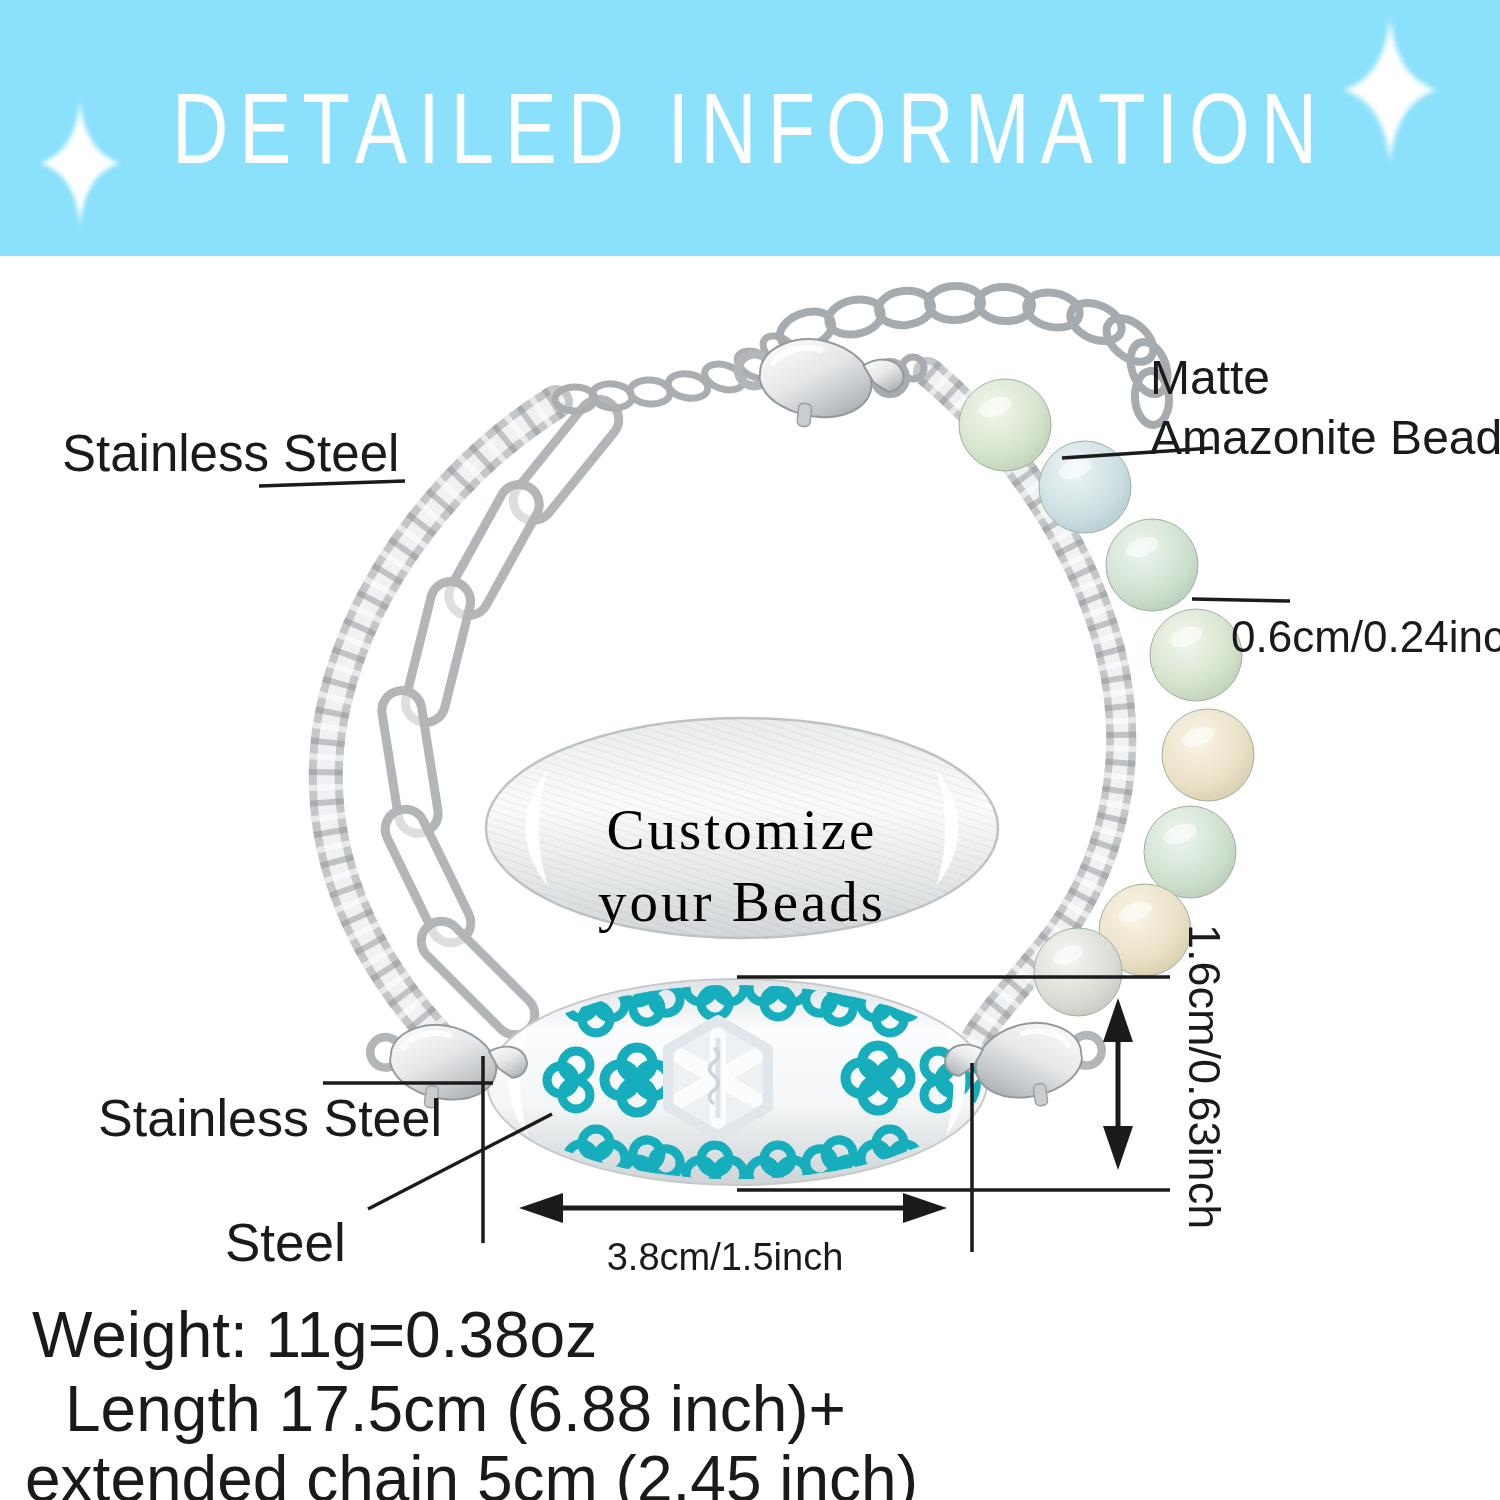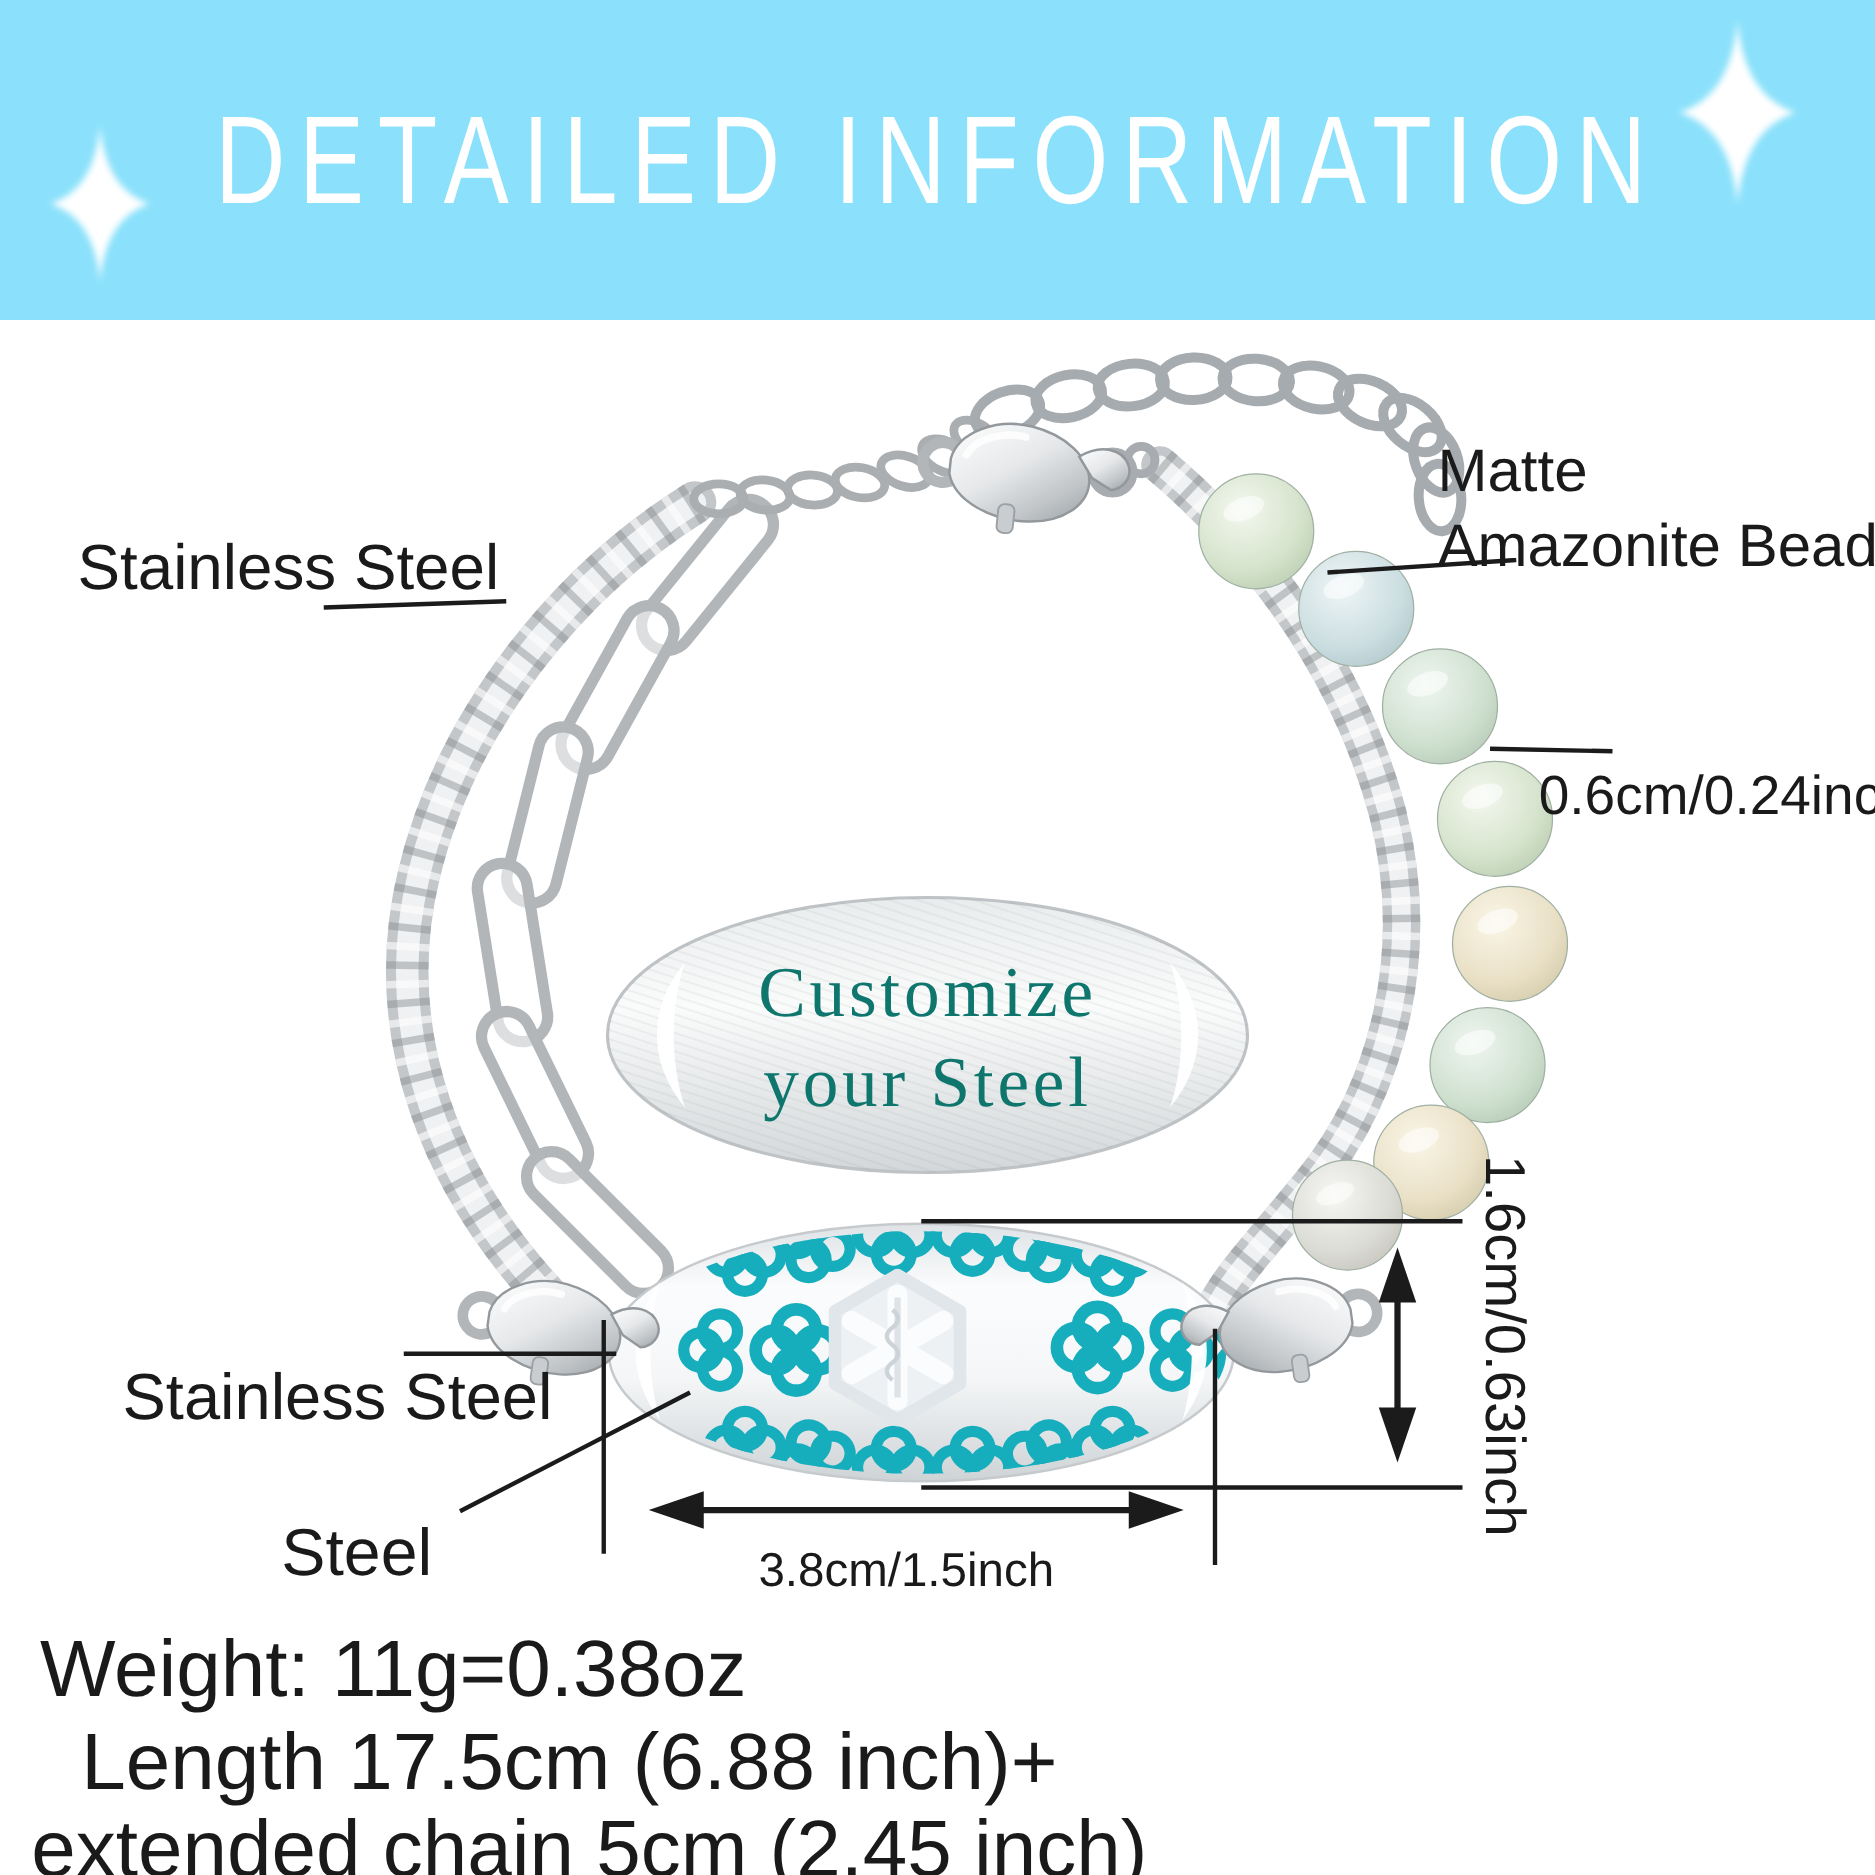--- a/index.html
+++ b/index.html
@@ -15,21 +15,21 @@
   .scene{position:absolute;left:0;top:0;}
   .lbl{position:absolute;white-space:nowrap;}
   .lbl-st-top{left:62px;top:424px;font-size:51px;}
   .lbl-matte{left:1150px;top:348px;font-size:48px;line-height:60px;}
   .lbl-bead-size{left:1231px;top:612px;font-size:44px;}
   .lbl-plate-height{left:1178px;top:924px;font-size:45px;writing-mode:vertical-rl;text-orientation:mixed;}
   .lbl-st-bottom{left:98px;top:1088px;font-size:52px;}
   .lbl-enamel{left:225px;top:1212px;font-size:53px;}
   .lbl-plate-width{left:565px;top:1236px;width:320px;text-align:center;font-size:38px;}
   .tag-text{position:absolute;left:492px;width:500px;text-align:center;
-            font-family:"Liberation Serif",serif;font-size:57px;letter-spacing:3px;color:#0f766e;}
+            font-family:"Liberation Serif",serif;font-size:57px;letter-spacing:3px;color:#000000;margin-top:35px;}
   .tag-line1{top:762px;}
   .tag-line2{top:834px;}
   .spec{position:absolute;font-size:64px;}
   .spec-weight{left:32px;top:1298px;}
   .spec-len1{left:25px;top:1372px;margin-left:40px;}
   .spec-len2{left:25px;top:1442px;}
 </style>
 </head>
 <body>
 
@@ -288,19 +288,19 @@
 
   <div class="lbl lbl-plate-height">1.6cm/0.63inch</div>
 
   <div class="lbl lbl-st-bottom">Stainless Steel</div>
 
   <div class="lbl lbl-enamel">Steel</div>
 
   <div class="lbl lbl-plate-width">3.8cm/1.5inch</div>
 
   <div class="tag-text tag-line1">Customize</div>
-  <div class="tag-text tag-line2">your Steel</div>
+  <div class="tag-text tag-line2">your Beads</div>
 
   <div class="spec spec-weight">Weight: 11g=0.38oz</div>
   <div class="spec spec-len1">Length 17.5cm (6.88 inch)+</div>
   <div class="spec spec-len2">extended chain 5cm (2.45 inch)</div>
 
 </div>
 
 </body></html>

